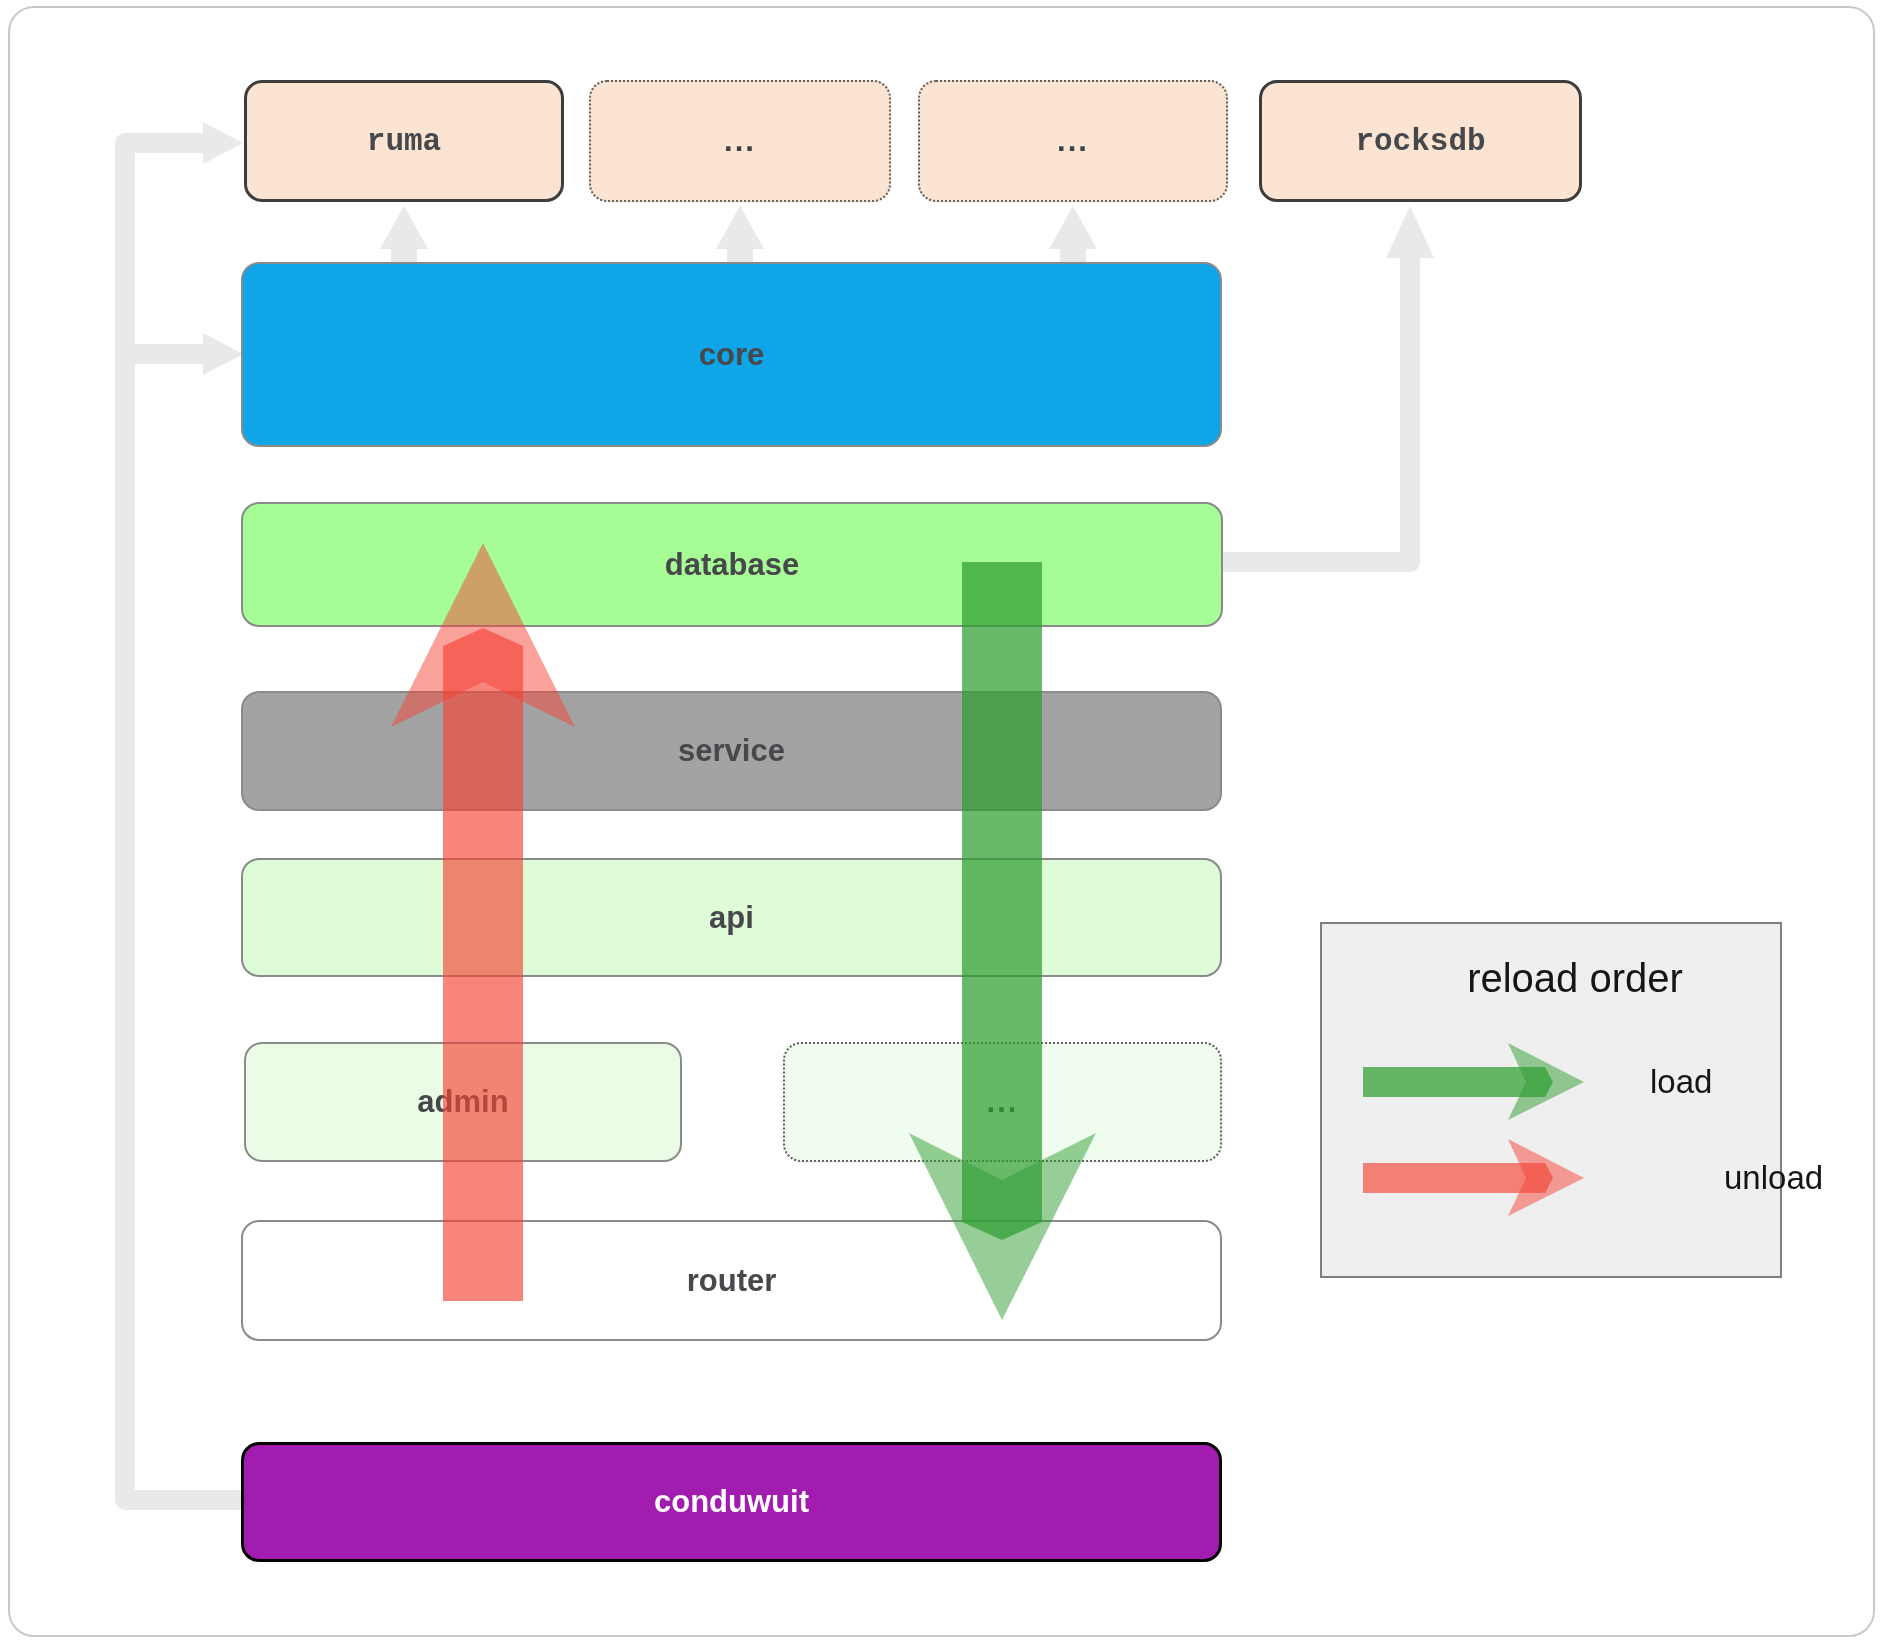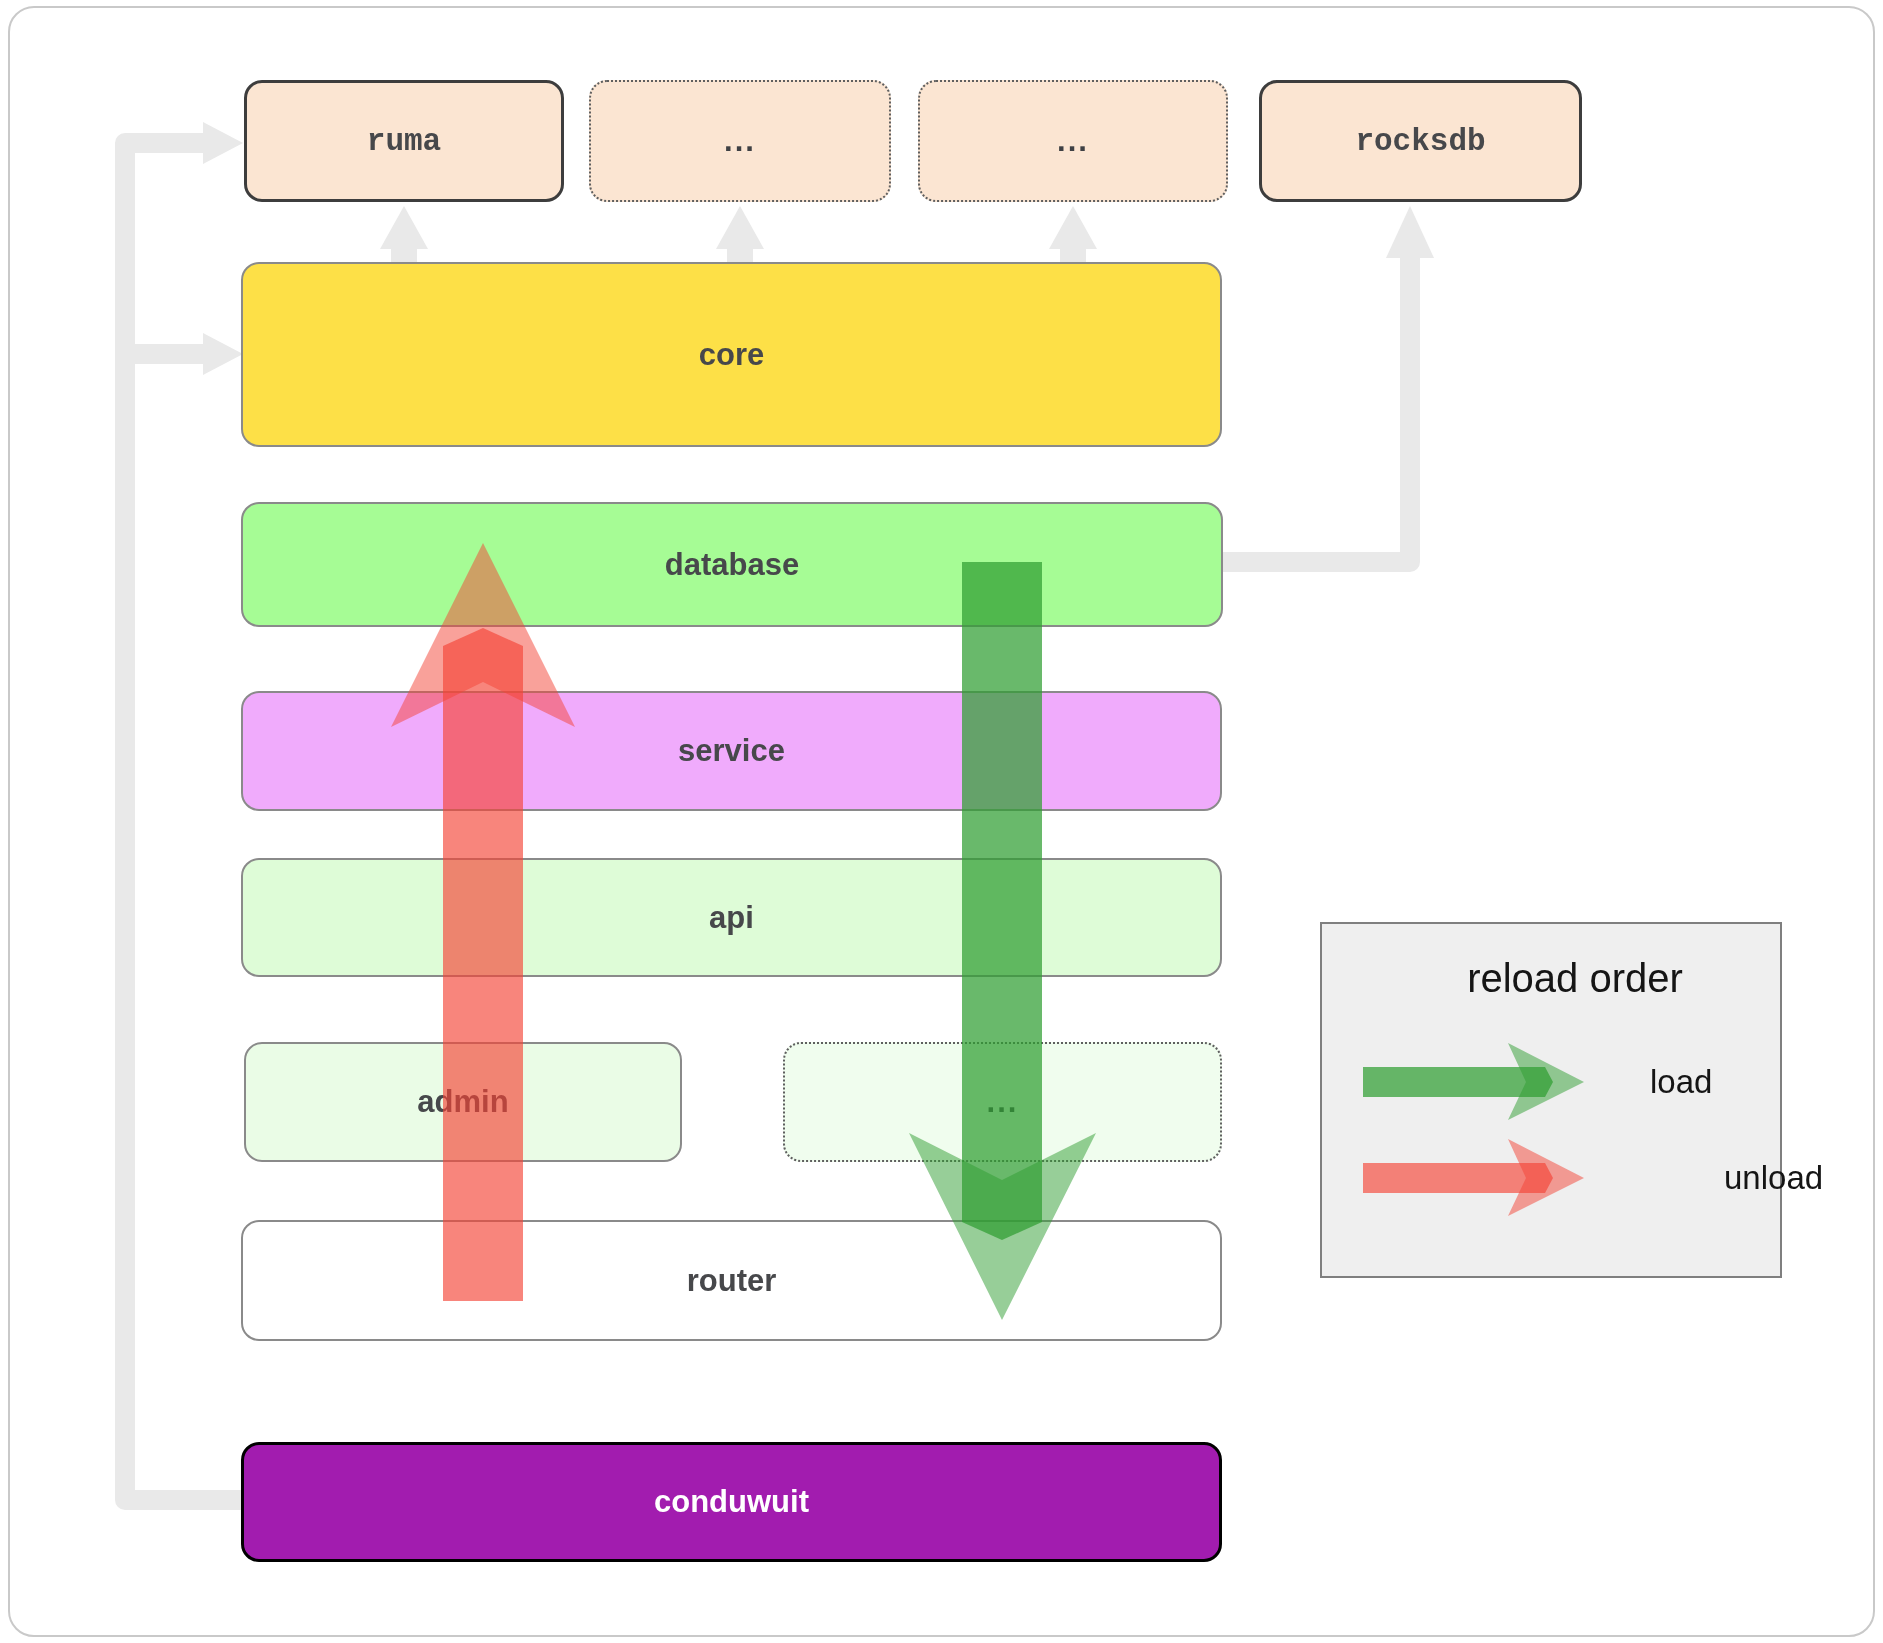--- a/index.html
+++ b/index.html
@@ -12,23 +12,23 @@
   .boxes{position:absolute;left:0;top:0;width:100%;height:100%;z-index:2;}
   #arrow-layer{z-index:3;}
   .legend-layer{position:absolute;left:0;top:0;width:100%;height:100%;z-index:2;}
 
   .box{position:absolute;box-sizing:border-box;border-radius:18px;display:flex;align-items:center;
        justify-content:center;font-size:31px;font-weight:600;color:#47484b;}
   .b-peach{background:#fbe5d2;}
   .b-darkline{border:3px solid #3d3d3d;font-family:Liberation Mono, monospace;}
   .b-dotline{border:2px dotted #5f5f5f;}
   .b-grayline{border:2px solid #8a8a8a;}
-  .b-core{background:#fde047;justify-content:center;}
+  .b-core{background:#0ea5e9;justify-content:center;}
   .b-database{background:#a6fc95;}
-  .b-service{background:#f0abfc;text-align:right;}
+  .b-service{background:#a3a3a3;text-align:right;}
   .b-api{background:#defcd7;}
   .b-admin{background:#eafce6;}
   .b-admin-dots{background:#f0fdee;}
   .b-router{background:#ffffff;}
   .b-conduwuit{background:#a21caf;border:3px solid #000;color:#ffffff;font-weight:700;}
   .dots-lbl{font-weight:700;letter-spacing:2px;color:#3e4044;}
 
   .legend{position:absolute;left:1320px;top:922px;width:462px;height:356px;box-sizing:border-box;
           background:#efefef;border:2px solid #7f7f7f;}
   .legend-title{text-align:center;margin-top:32px;font-size:40px;font-weight:400;color:#151515;margin-left:48px;}

